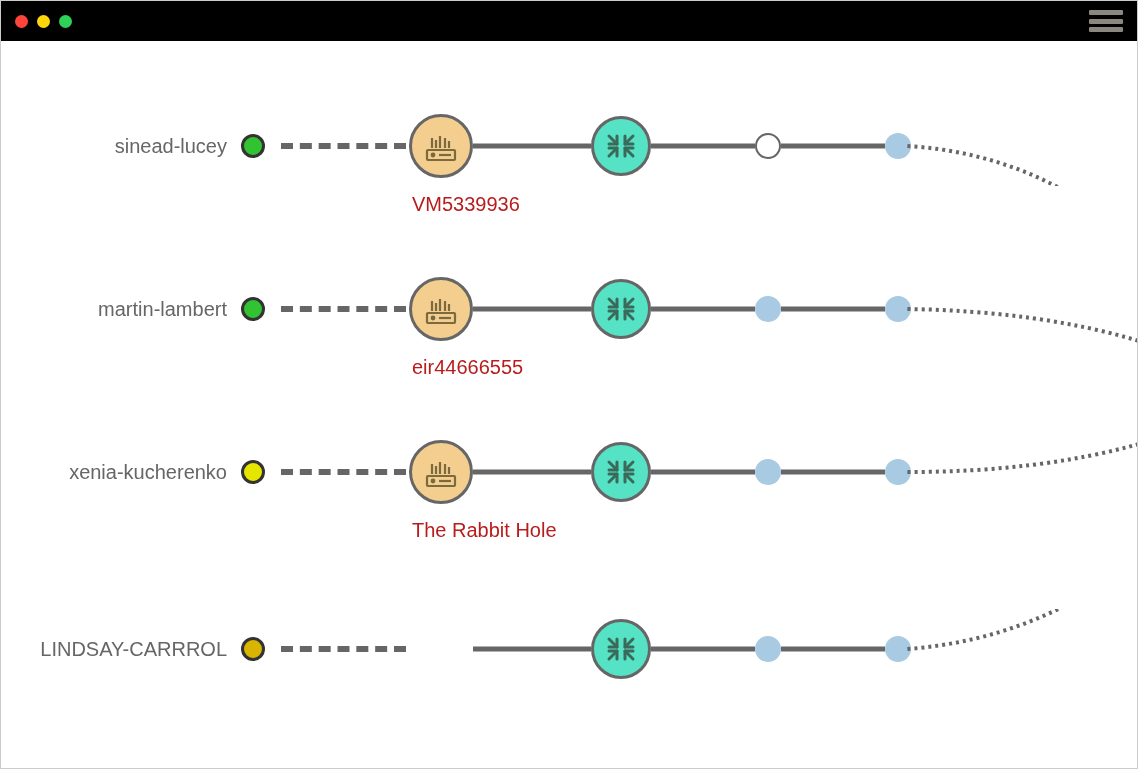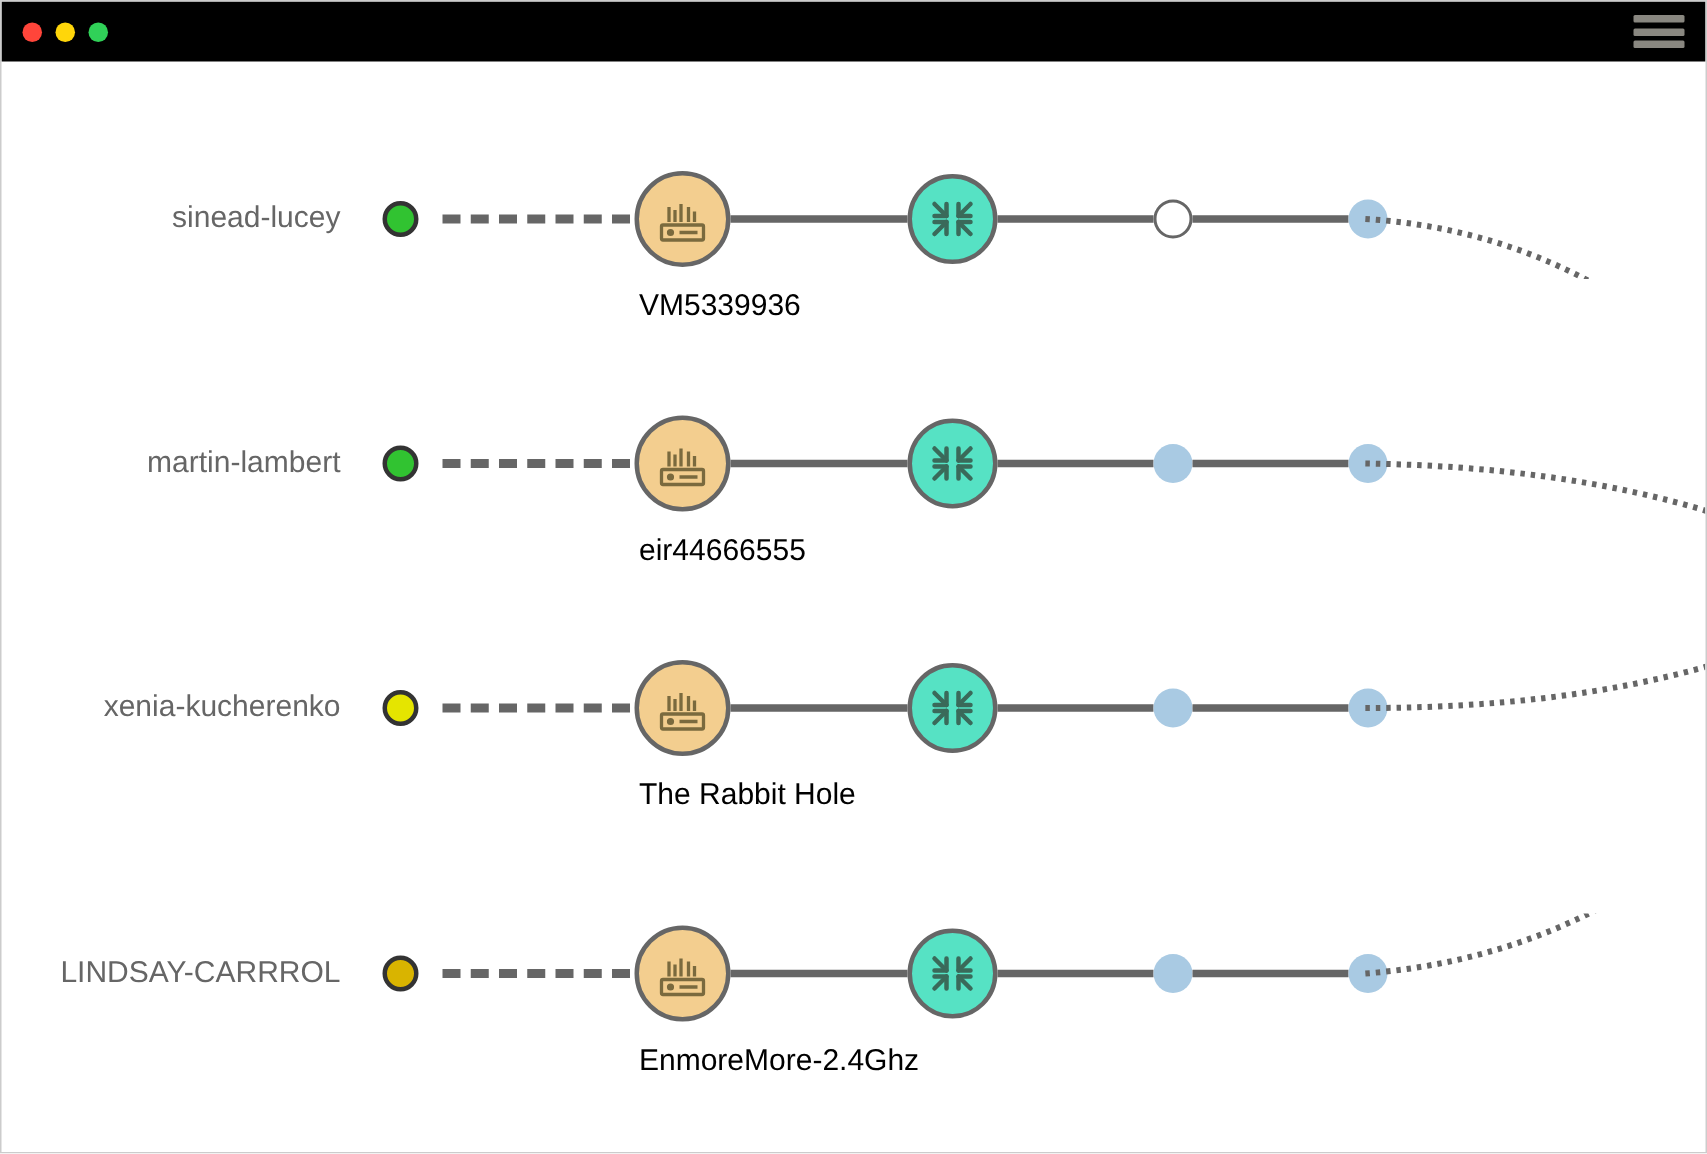--- a/index.html
+++ b/index.html
@@ -8,25 +8,25 @@
   .titlebar { height: 40px; background: #000; display: flex; align-items: center; padding: 0 14px; justify-content: space-between; }
   .traffic-lights { display: flex; gap: 9px; }
   .traffic-light { width: 13px; height: 13px; border-radius: 50%; }
   .tl-red { background: #ff453a; }
   .tl-yellow { background: #ffd60a; }
   .tl-green { background: #30d158; }
   .hamburger { width: 34px; height: 22px; display: flex; flex-direction: column; justify-content: space-between; cursor: pointer; }
   .hamburger span { display: block; height: 5px; background: #898780; border-radius: 1px; }
 
   .canvas { position: absolute; left: 0; top: 40px; right: 0; bottom: 0; overflow: hidden; }
-  .row { position: absolute; left: 0; right: 0; height: 80px; margin-left: 14px; }
+  .row { position: absolute; left: 0; right: 0; height: 80px; }
 
   .label { position: absolute; top: 50%; transform: translateY(-50%); right: 910px; text-align: right; font-size: 20px; color: #666; white-space: nowrap; }
 
-  .router-label { position: absolute; left: 0; right: 0; top: 100%; margin-top: 18px; text-align: center; font-size: 20px; color: #000000; white-space: nowrap; }
+  .router-label { position: absolute; left: 0; right: 0; top: 100%; margin-top: 18px; text-align: center; font-size: 20px; color: #b91c1c; white-space: nowrap; }
 
   .status-dot { position: absolute; top: 50%; transform: translateY(-50%); left: 240px; width: 24px; height: 24px; border-radius: 50%; border: 3px solid #333; }
   .status-green { background: #31c331; }
   .status-yellow { background: #e5e500; }
   .status-amber { background: #d9b400; }
 
   .dash-line { position: absolute; top: 50%; transform: translateY(-50%); height: 0; border-top: 6px dashed #666; left: 280px; width: 125px; }
 
   .router-node { position: absolute; top: 50%; transform: translate(-50%, -50%); left: 440px; width: 64px; height: 64px; border-radius: 50%; background: #f3ce8f; border: 3px solid #666; display: flex; align-items: center; justify-content: center; }
   .hop-node { position: absolute; top: 50%; transform: translate(-50%, -50%); left: 620px; width: 60px; height: 60px; border-radius: 50%; background: #56e2c4; border: 3px solid #666; display: flex; align-items: center; justify-content: center; }
@@ -179,33 +179,20 @@
       <div class="small-dot dot-b dot-blue"></div>
       <svg class="trail" viewBox="0 0 1138 80" preserveAspectRatio="none">
         <path d="M 908 40 Q 1040 40 1140 12" fill="none" stroke="#666" stroke-width="4" stroke-dasharray="3 4"></path>
       </svg>
     </div>
 
     <div class="row" style="top:568px;">
       <div class="label">LINDSAY-CARRROL</div>
       <div class="status-dot status-amber"></div>
       <div class="dash-line"></div>
-      <div class="router-node">
-        <svg class="router-svg" viewBox="0 0 36 36" fill="none" stroke="#7a6a3e" stroke-width="2.2">
-          <rect x="4" y="22" width="28" height="10" rx="1"></rect>
-          <circle cx="10" cy="27" r="1.3" fill="#7a6a3e"></circle>
-          <line x1="16" y1="27" x2="28" y2="27"></line>
-          <line x1="9" y1="20" x2="9" y2="10"></line>
-            <line x1="13" y1="20" x2="13" y2="12"></line>
-            <line x1="17" y1="20" x2="17" y2="8"></line>
-          <line x1="22" y1="20" x2="22" y2="10"></line>
-            <line x1="26" y1="20" x2="26" y2="13"></line>
-        </svg>
-        <div class="router-label">EnmoreMore-2.4Ghz</div>
-      </div>
       <div class="solid-line seg1"></div>
       <div class="hop-node">
         <svg class="hop-svg" viewBox="0 0 36 36" fill="none" stroke="#3a6a5a" stroke-width="3" stroke-linecap="round" stroke-linejoin="round">
           <polyline points="6,16 14,16 14,8"></polyline>
             <line x1="14" y1="16" x2="6" y2="8"></line>
           <polyline points="30,16 22,16 22,8"></polyline>
             <line x1="22" y1="16" x2="30" y2="8"></line>
           <polyline points="6,20 14,20 14,28"></polyline>
             <line x1="14" y1="20" x2="6" y2="28"></line>
           <polyline points="30,20 22,20 22,28"></polyline>

